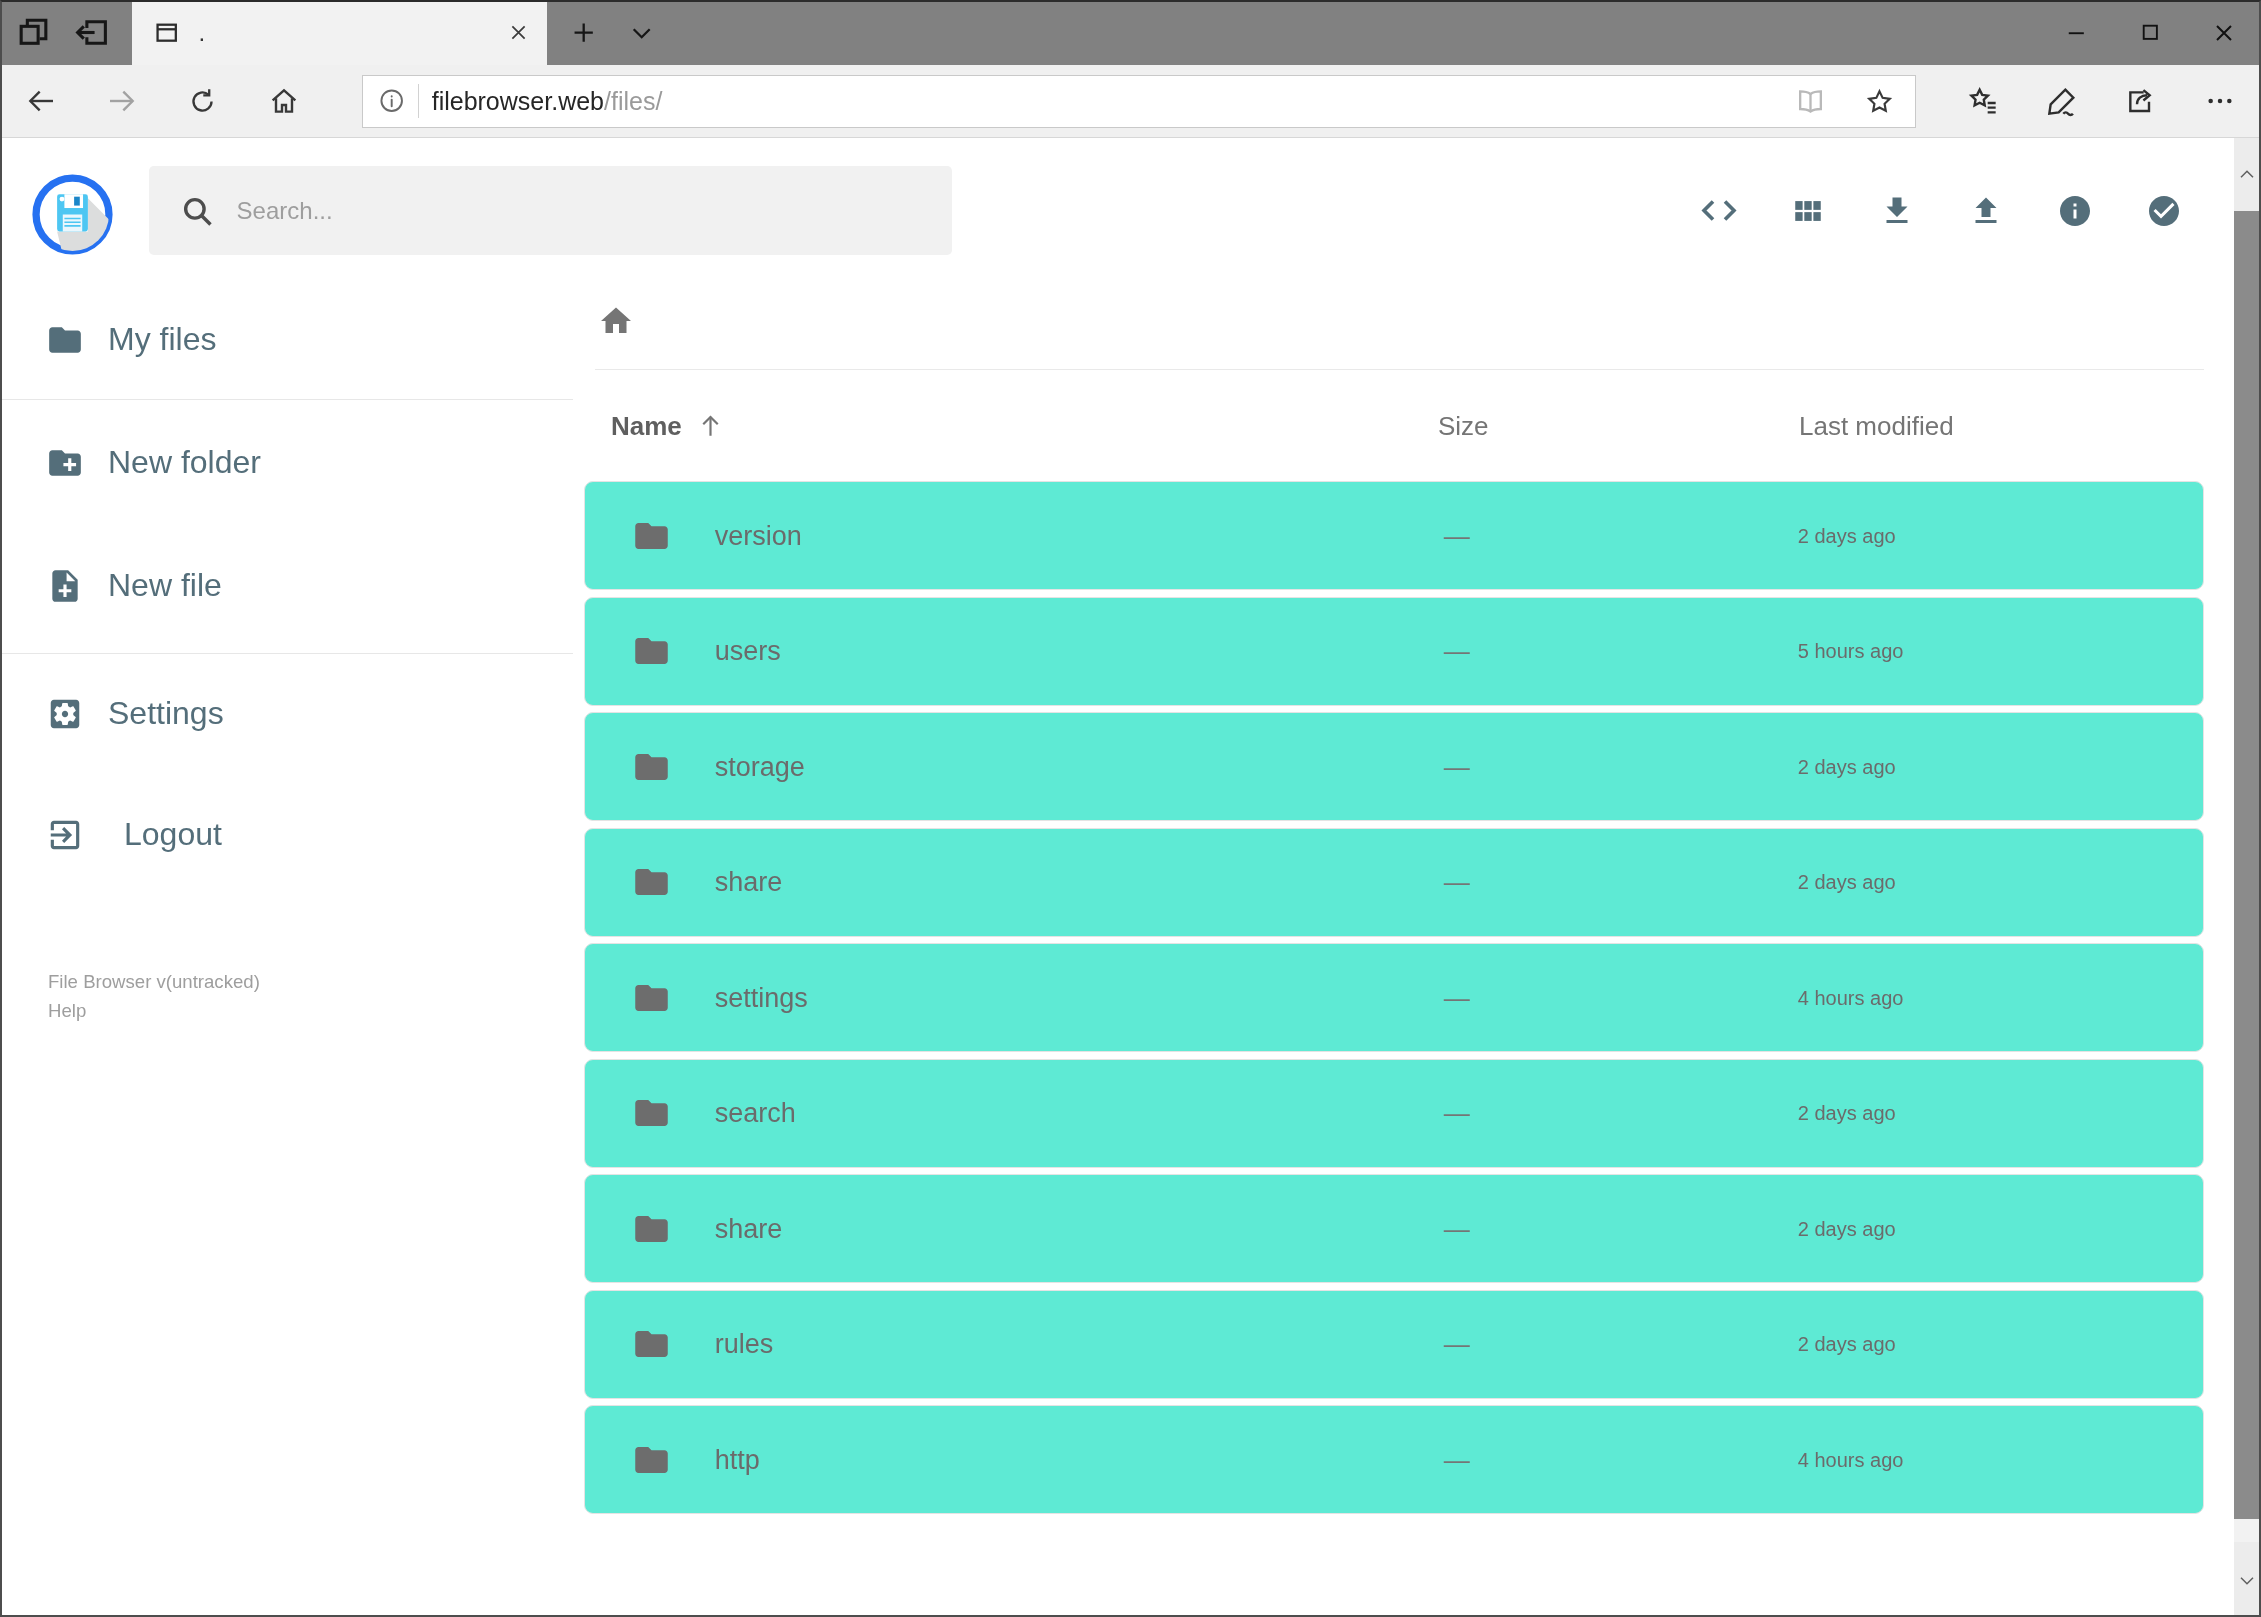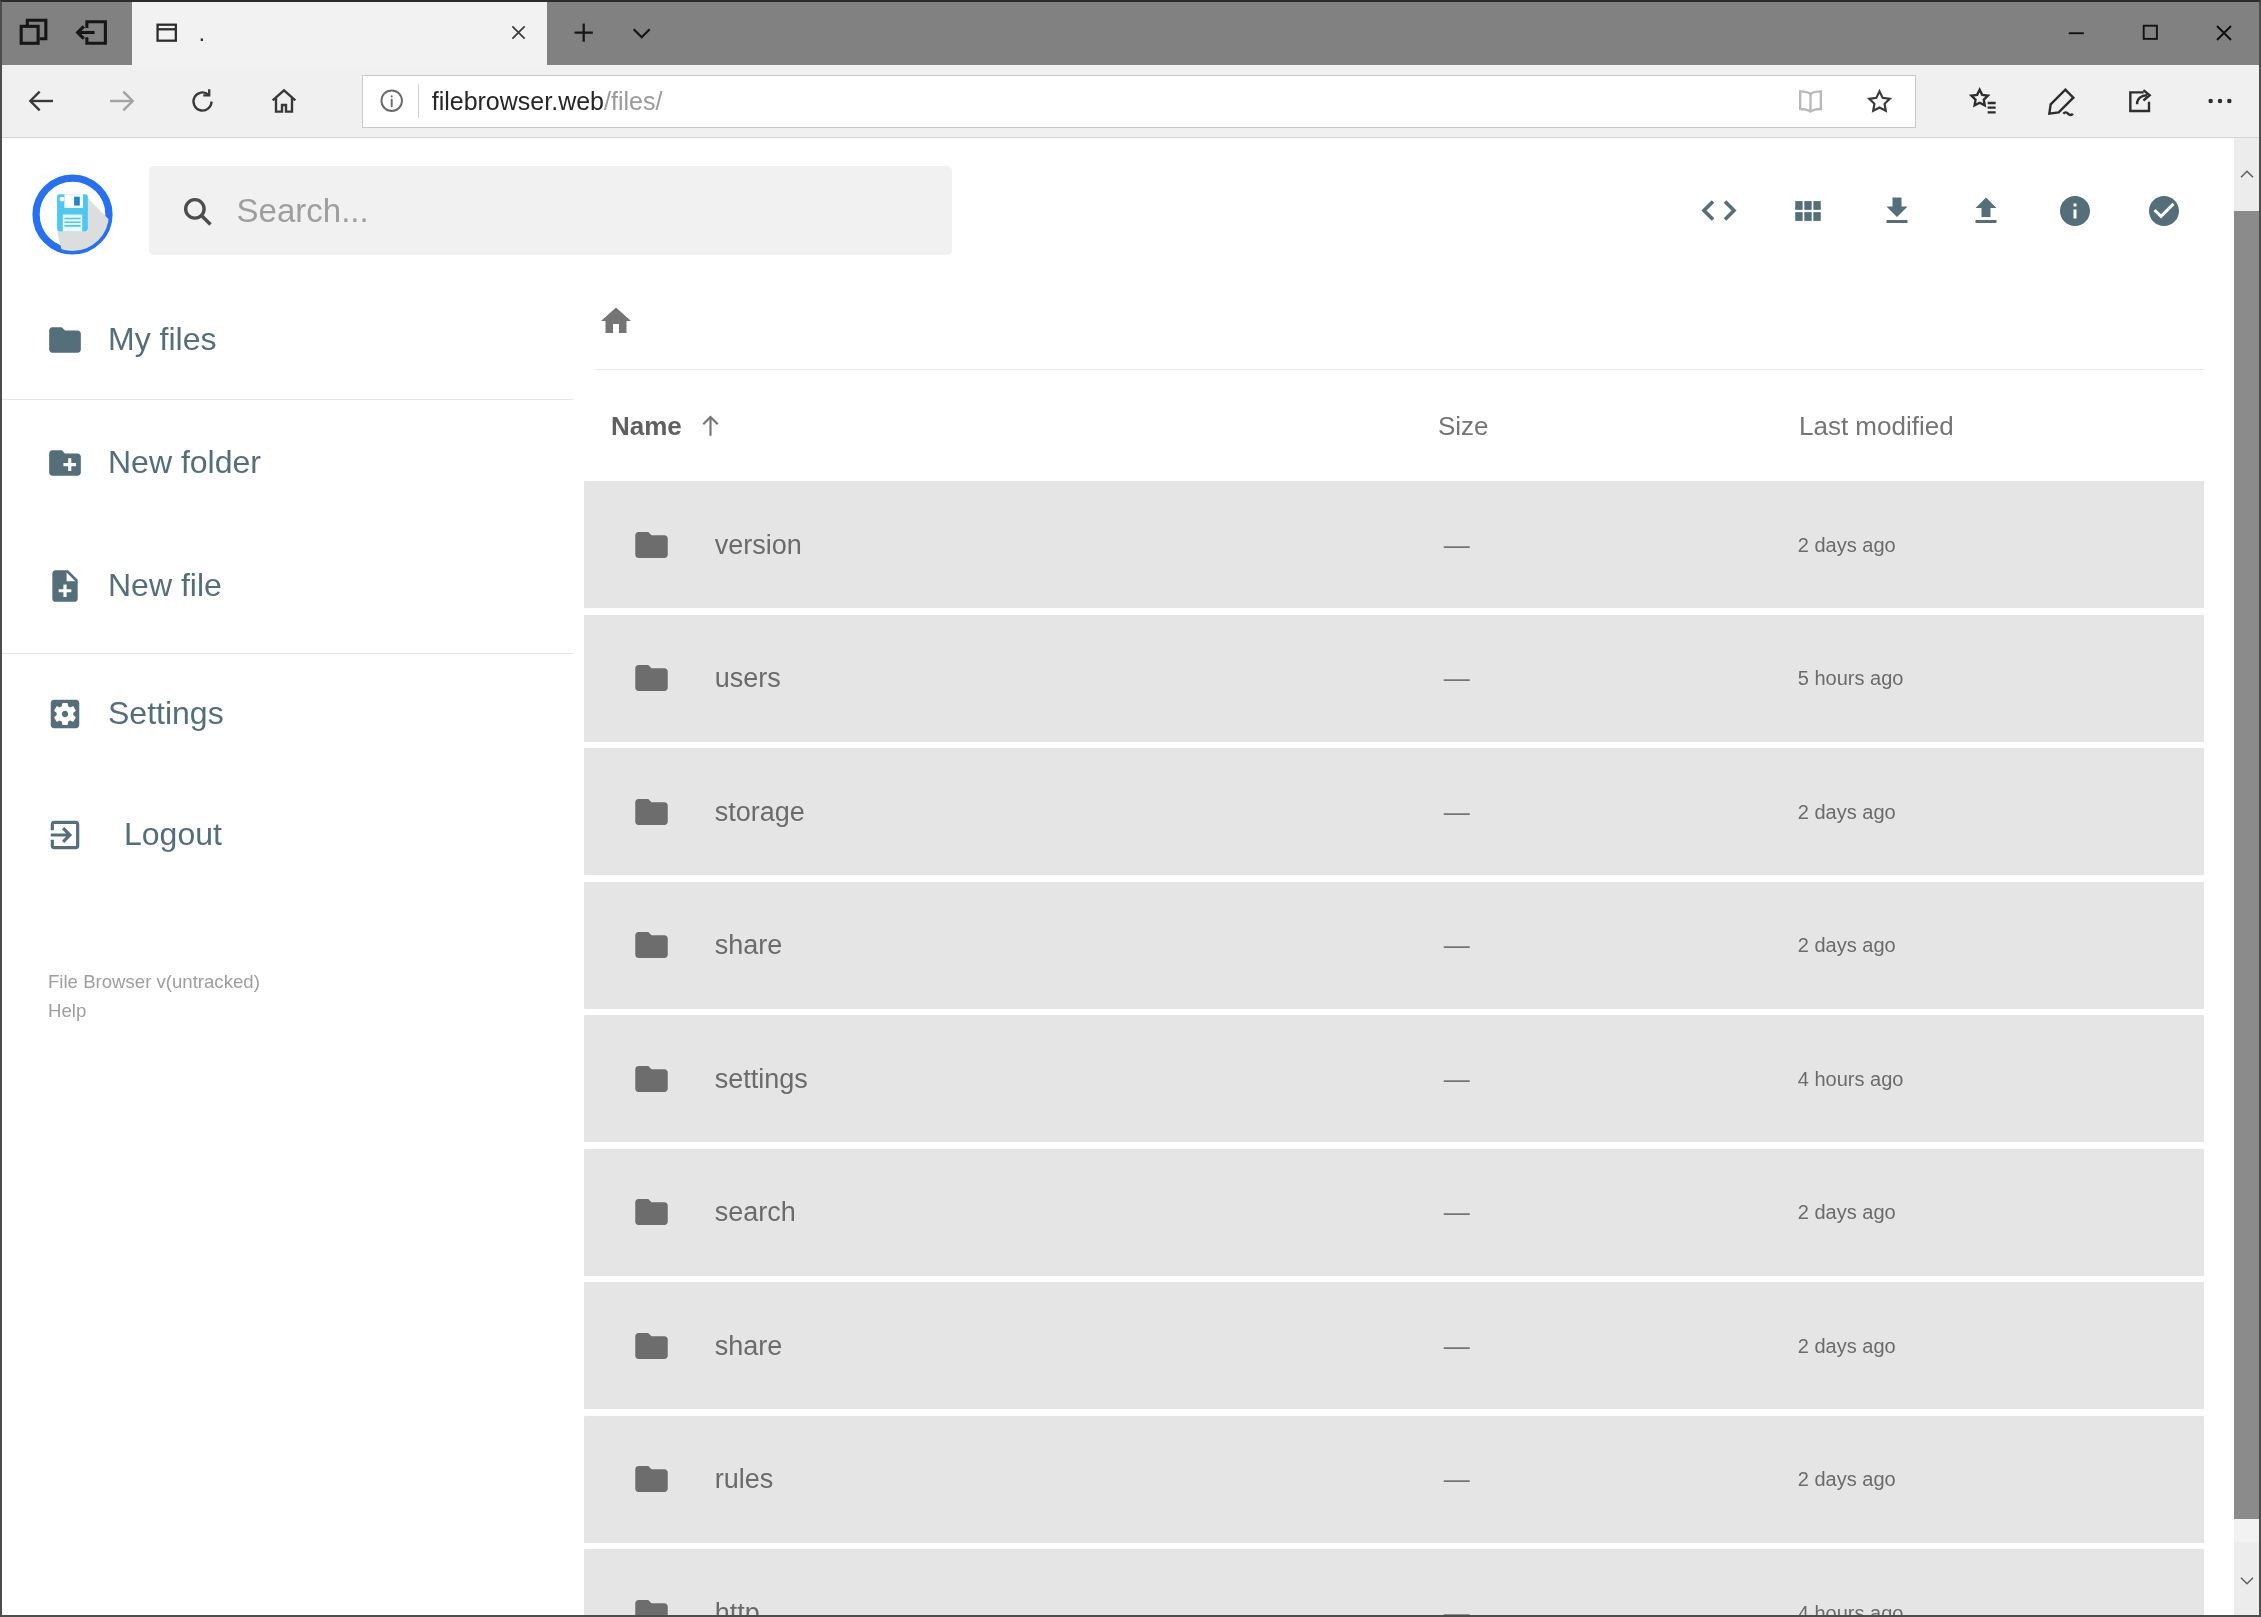--- a/index.html
+++ b/index.html
@@ -41,21 +41,21 @@
 
   
   .app { position:absolute; top:138px; left:0; right:0; bottom:0; background:#fff; }
 
   .app-header { position:relative; height:145px; }
   .logo { position:absolute; left:31.5px; top:36px; width:81px; height:81px; }
   .search { position:absolute; left:149px; top:28px; width:803px; height:89px; background:#f1f1f1;
             border-radius:4.8px; display:flex; align-items:center; }
   .search-icon { margin-left:31px; color:#4d4d4d; display:flex; }
   .search input { margin-left:22.6px; flex:1; border:none; outline:none; background:transparent;
-                  font-size:33px; color:#616161; font-family:"Liberation Sans", sans-serif; }
+                  font-size:24px; color:#616161; font-family:"Liberation Sans", sans-serif; }
   .search input::placeholder { color:#9e9e9e; opacity:1; }
   .actions { position:absolute; right:79px; top:0; height:145px; display:flex; align-items:center; gap:53px; }
   .action-btn { width:36px; height:36px; color:#546e7a; display:flex; align-items:center; justify-content:center; }
 
   .app-body { position:absolute; top:145px; left:0; right:27.4px; bottom:0; display:flex; overflow:hidden; }
 
   
   .sidebar { width:583px; flex:none; padding-top:16px; }
   .side-item { height:81px; display:flex; align-items:center; padding-left:46px;
                color:#546e7a; font-size:32px; cursor:default; }
@@ -72,22 +72,22 @@
   .home-btn { position:absolute; left:14.5px; top:20px; width:36px; height:36px; color:#757575; }
   .content-divider { position:absolute; left:12px; right:30px; top:86px; height:0.8px; background:#e9e9e9; }
   .list-header { position:absolute; top:86px; left:0; right:0; height:111px; font-size:26px; color:#757575; }
   .hdr-name { position:absolute; left:28px; top:57px; transform:translateY(-50%);
               display:flex; align-items:center; gap:14.5px; color:#5f5f5f; font-weight:bold; }
   .hdr-name .arrow { color:#757575; display:flex; }
   .hdr-size { position:absolute; left:855px; top:57px; transform:translateY(-50%); }
   .hdr-modified { position:absolute; left:1216px; top:57px; transform:translateY(-50%); }
 
   .rows { position:absolute; top:198px; left:0.8px; width:1620px; }
-  .row { position:relative; height:127px; background:#e5e5e5; border:0.8px solid #e4e4e4;
-         border-radius:1px; margin-bottom:6.5px; }
+  .row { position:relative; height:109px; background:#5eead4; border:0.8px solid #e4e4e4;
+         border-radius:9px; margin-bottom:6.5px; }
   .row-icon { position:absolute; left:47px; top:50%; transform:translateY(-50%);
               width:39px; height:39px; color:#6d6d6d; }
   .row-name { position:absolute; left:130px; top:50%; transform:translateY(-50%);
               font-size:27px; color:#6b6b6b; }
   .row-size { position:absolute; left:859px; top:50%; transform:translateY(-50%);
               font-size:26px; color:#757575; }
   .row-modified { position:absolute; left:1213px; top:50%; transform:translateY(-50%);
                   font-size:20px; color:#6b6b6b; }
 
   

